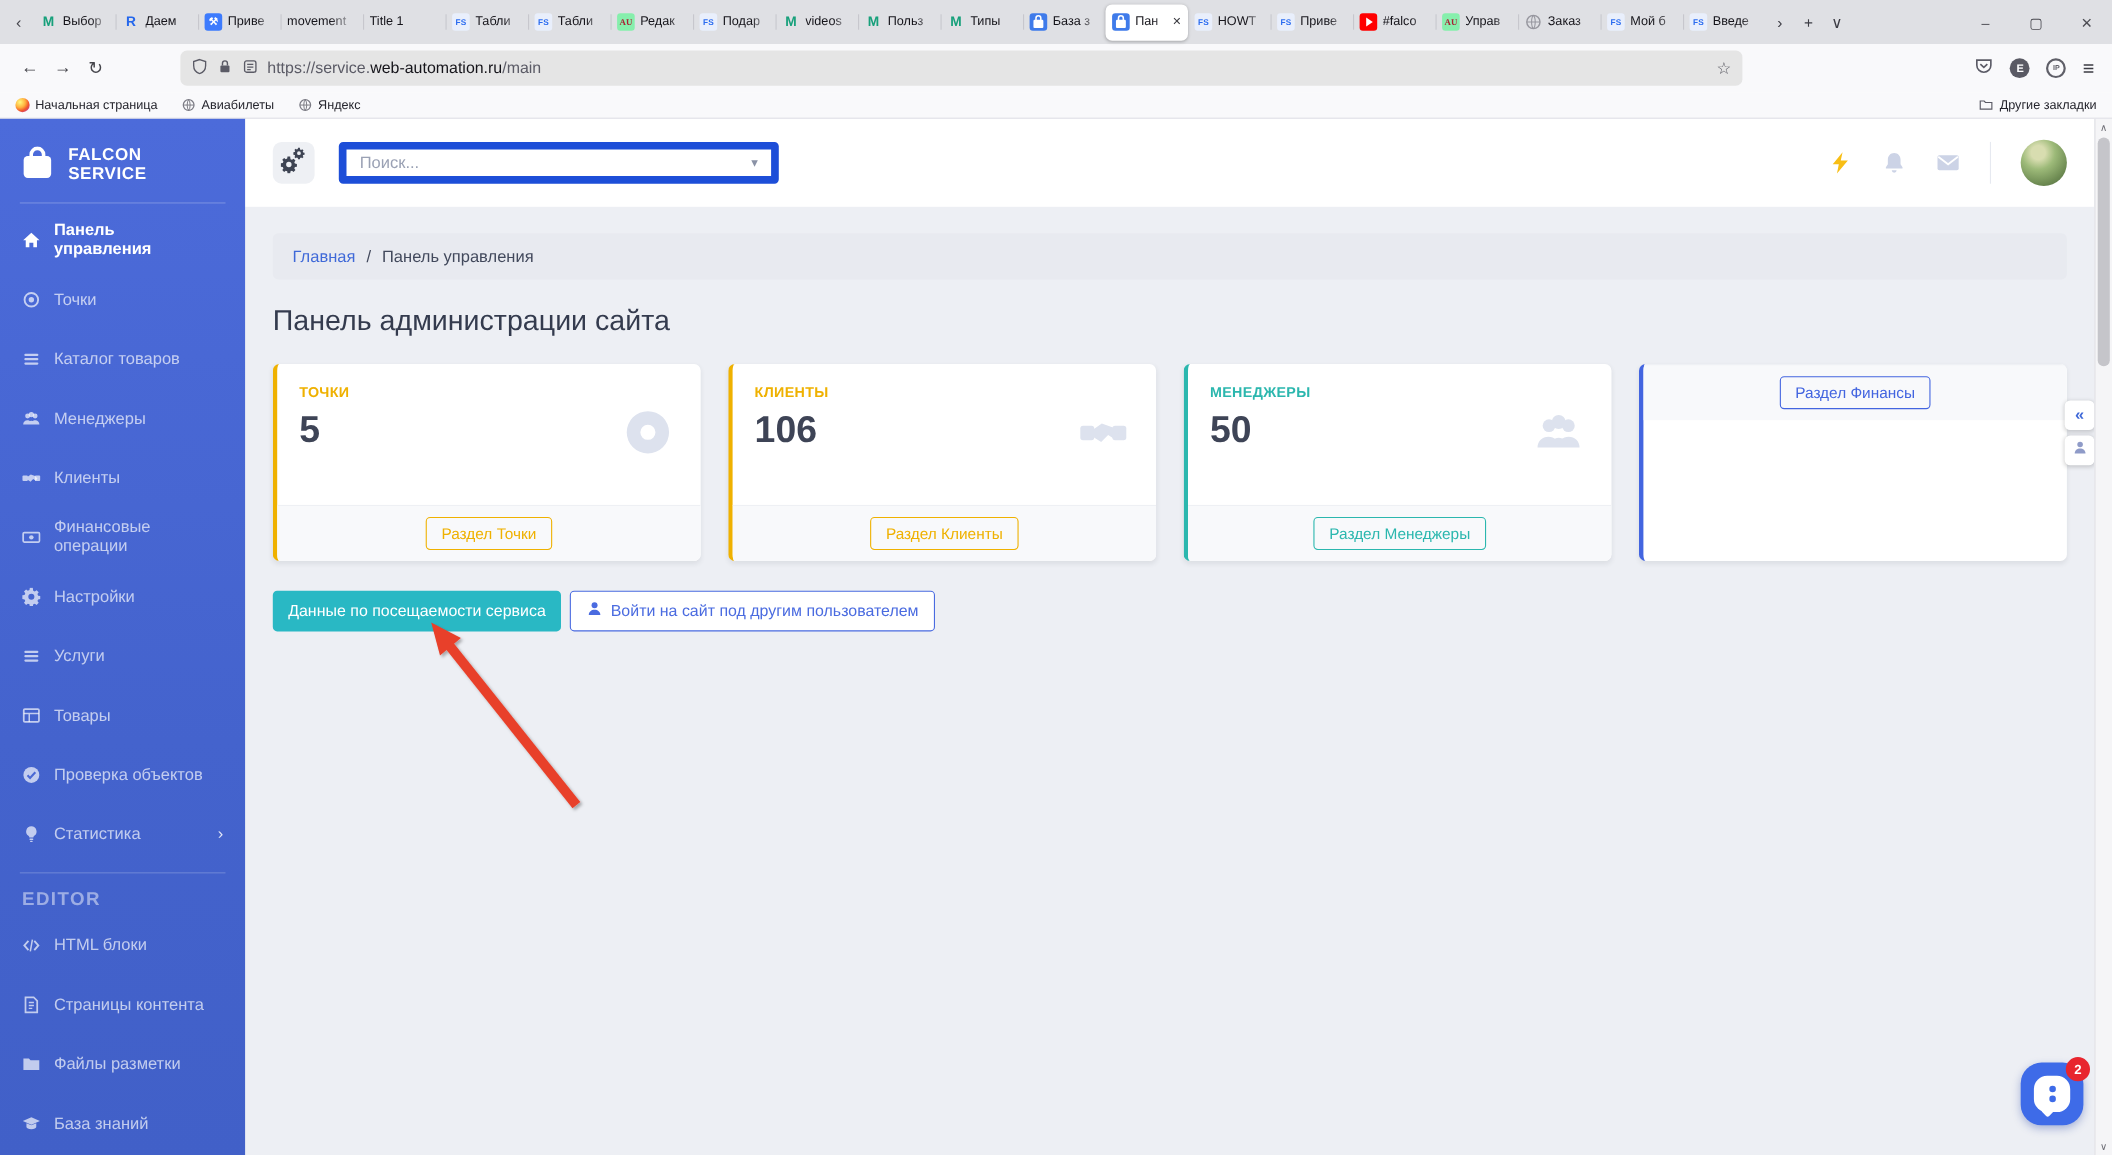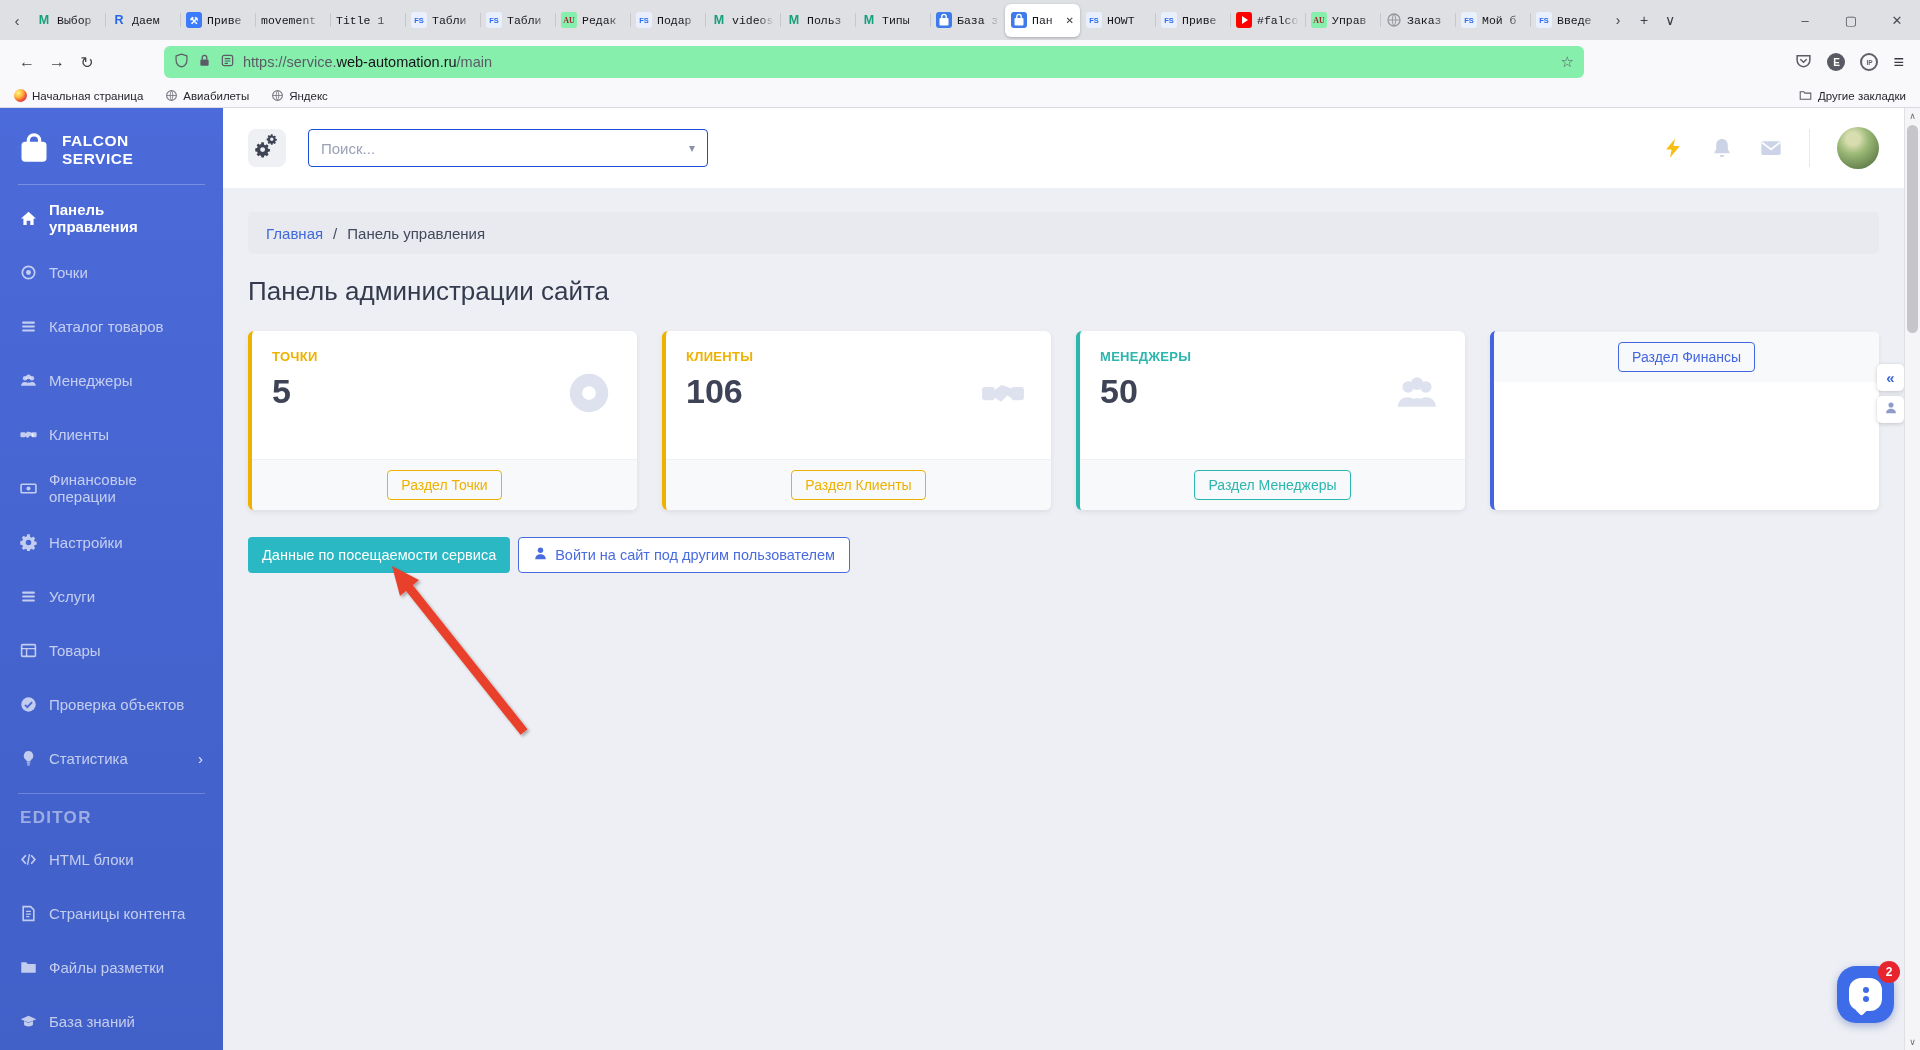--- a/index.html
+++ b/index.html
@@ -9,41 +9,41 @@
 
   
   .tabbar{height:40px;background:#dfe0e4;display:flex;align-items:center;padding-left:4px;}
   .tab-scroll{width:26px;text-align:center;color:#47474e;font-size:15px;}
   .tabs{display:flex;align-items:center;height:40px;}
   .tab{width:75px;height:40px;display:flex;align-items:center;gap:5px;padding:0 6px;
     font-size:11.5px;color:#15141a;position:relative;cursor:default;}
   .tab:not(.active)+.tab:not(.active)::before{content:"";position:absolute;left:0;top:13px;bottom:13px;width:1px;background:#c7c7cd;}
   .tab.active{background:#fff;border-radius:6px;height:33px;box-shadow:0 1px 3px rgba(0,0,0,.25);}
   .tab .lbl{flex:1;white-space:nowrap;overflow:hidden;
-    -webkit-mask-image:linear-gradient(90deg,#000 62%,transparent);mask-image:linear-gradient(90deg,#000 62%,transparent);font-family:Liberation Mono, monospace;}
+    -webkit-mask-image:linear-gradient(90deg,#000 62%,transparent);mask-image:linear-gradient(90deg,#000 62%,transparent);}
   .tab .x{font-size:10px;color:#3a3a40;}
   .fav{width:16px;height:16px;flex:0 0 16px;display:flex;align-items:center;justify-content:center;font-weight:bold;border-radius:3px;}
   .fav:empty{display:none;}
   .fav svg{width:16px;height:16px;}
   .fav-m{color:#17a07b;font-size:12.5px;}
   .fav-r{color:#2467ec;font-size:12.5px;}
   .fav-fs{background:#e9effc;color:#2b6cf0;font-size:7.5px;}
   .fav-au{background:#86efac;color:#a92135;font-size:8px;font-family:Liberation Serif, serif;}
   .fav-wrench{background:#3d7bfd;color:#fff;font-size:9.5px;}
   .fav-yt{background:#f00;}
   .fav-yt i{display:block;width:0;height:0;border-left:6px solid #fff;border-top:4px solid transparent;border-bottom:4px solid transparent;margin-left:2px;}
   .fav-bag{background:#3f7bea;}
   .tabbar-btn{width:26px;text-align:center;color:#3c3c44;font-size:14px;}
   .tabbar-spacer{flex:1;}
   .win-controls{display:flex;height:40px;}
   .win-btn{width:46px;display:flex;align-items:center;justify-content:center;color:#4b4b52;font-size:13px;}
 
   .navbar{height:44px;background:#f9f9fb;display:flex;align-items:center;padding:0 12px;}
   .nav-btn{width:30px;height:30px;display:flex;align-items:center;justify-content:center;font-size:16px;color:#45454b;border-radius:4px;}
-  .urlbar{margin-left:62px;width:1420px;height:32px;background:#86efac;border-radius:6px;
+  .urlbar{margin-left:62px;width:1420px;height:32px;background:#e5e5e5;border-radius:6px;
     display:flex;align-items:center;padding:0 10px;gap:8px;font-size:14.5px;color:#5b5b66;}
   .urlbar svg{width:15px;height:15px;flex:0 0 15px;}
   .url-text{flex:1;white-space:nowrap;overflow:hidden;}
   .url-domain{color:#15141a;}
   .url-star{font-size:15px;color:#55555e;}
   .nav-right{margin-left:auto;display:flex;align-items:center;gap:15px;padding-right:4px;}
   .nav-right svg{width:17px;height:17px;}
   .ext-badge{width:18px;height:18px;border-radius:50%;background:#5a5a64;color:#fff;font-size:10px;font-weight:bold;
     display:flex;align-items:center;justify-content:center;}
   .ip-badge{width:18px;height:18px;border-radius:50%;border:2px solid #5f5f68;color:#5f5f68;font-size:6.5px;font-weight:bold;
@@ -71,21 +71,21 @@
   .sb-item .icon{width:17px;height:17px;flex:0 0 17px;display:flex;}
   .sb-item .icon svg{width:17px;height:17px;}
   .sb-item.active{color:#fff;font-weight:700;}
   .sb-item .chev{margin-left:auto;font-size:15px;color:rgba(255,255,255,.85);}
   .sb-section{padding:14px 20px 4px;font-size:17px;font-weight:700;letter-spacing:1.3px;color:rgba(255,255,255,.48);}
 
   .main{position:absolute;left:223px;top:0;right:16px;bottom:0;background:#edeff4;overflow:hidden;}
   .topbar{height:80px;background:#fff;display:flex;align-items:center;padding:0 25px;}
   .cogs-btn{width:38px;height:38px;border-radius:8px;background:#eef0f4;display:flex;align-items:center;justify-content:center;color:#3e4453;cursor:pointer;}
   .cogs-btn svg{width:24px;height:24px;}
-  .search{margin-left:22px;width:400px;height:38px;background:#fff;border:1px solid #1d4ed8;border-radius:4px;
+  .search{margin-left:22px;width:400px;height:38px;background:#fff;border:7px solid #1d4ed8;border-radius:4px;
     display:flex;align-items:center;padding:0 12px;color:#9aa1b4;font-size:15px;}
   .search .caret{margin-left:auto;color:#8a92a6;font-size:12px;}
   .tb-right{margin-left:auto;display:flex;align-items:center;gap:27px;}
   .tb-ico{width:22px;height:22px;display:flex;}
   .tb-ico svg{width:22px;height:22px;}
   .tb-divider{width:1px;height:38px;background:#e6e9f0;}
   .avatar{width:42px;height:42px;border-radius:50%;cursor:pointer;
     background:radial-gradient(circle at 38% 28%,#d8ddb0 0 16%,#9dba79 38%,#6d8a52 72%,#4c663e 100%);}
 
   .content{position:relative;height:calc(100% - 80px);padding:24px 25px;}

